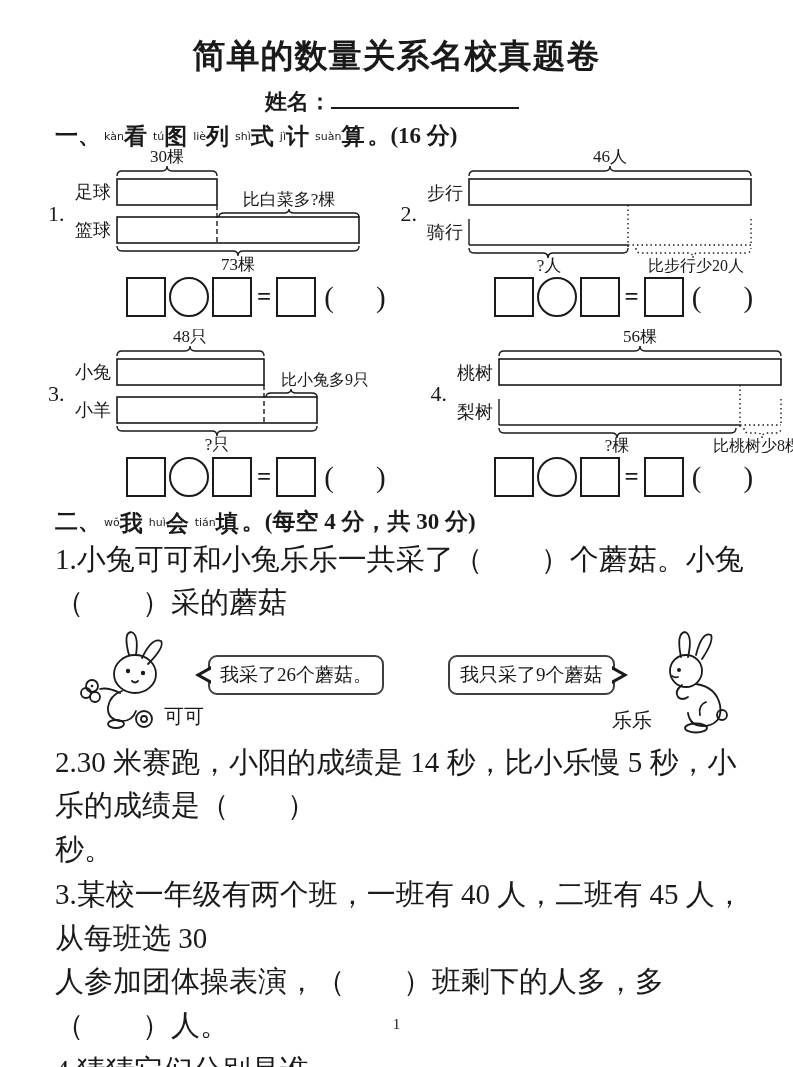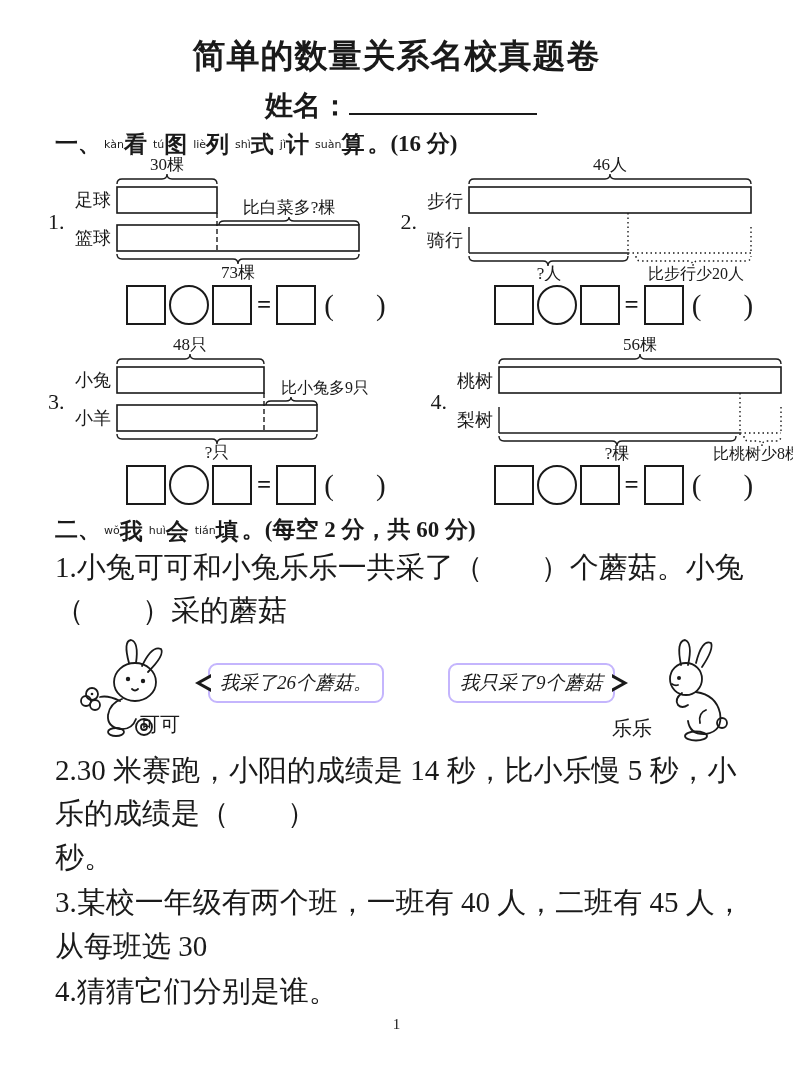--- a/index.html
+++ b/index.html
@@ -2,21 +2,21 @@
 <html><head>
 <meta charset="utf-8">
 <style>
   html,body { margin:0; padding:0; background:#fff; }
   .page {
     position:relative; width:793px; height:1067px; margin:0 auto;
     background:#fff; color:#1a1a1a; overflow:hidden;
     font-family:"Liberation Serif","DejaVu Serif",serif;
   }
   h1.title { text-align:center; font-size:33px; letter-spacing:1px; margin:34px 0 8px 0; font-weight:bold; }
-  .name-line { margin:0 0 2px 265px; font-size:28px; font-weight:bold; }
+  .name-line { margin:0 0 2px 265px; font-size:22px; font-weight:bold; }
   .uline { display:inline-block; border-bottom:2px solid #1a1a1a; height:20px; vertical-align:baseline; }
   .name-uline { width:188px; }
   .score-uline { width:82px; }
   .info-line { margin:4px 0 4px 145px; font-size:22px; font-weight:bold; }
   .info-gap { display:inline-block; width:58px; }
   .sec-header { margin:6px 0 0 55px; font-size:23px; font-weight:bold; display:flex; align-items:flex-end; }
   .sec-prefix,.sec-suffix { line-height:1.15; }
   .rchar { display:inline-flex; flex-direction:row; align-items:center; margin:0 3px; }
   .rchar .py { font-size:11px; font-weight:normal; font-family:"DejaVu Sans","Liberation Sans",sans-serif; line-height:1; margin-bottom:1px; }
   .rchar .ch { font-size:23px; line-height:1.1; }
@@ -41,22 +41,22 @@
   .eq-eq { font-size:25px; font-weight:bold; padding:0 2px; }
   .eq-paren { font-size:29px; margin-left:5px; }
   .paren-gap { display:inline-block; width:42px; }
   .para { margin:2px 0 2px 55px; width:700px; font-size:29px; line-height:1.5; }
   .para .pline { display:block; }
   .rabbit-row { position:relative; height:112px; margin:0 0 2px 0; }
   .rabbit-row svg { position:absolute; }
   .rabbit-row svg * { fill:none; stroke:#1a1a1a; stroke-width:1.8; stroke-linecap:round; }
   .rabbit-row svg .ink { fill:#1a1a1a; stroke:none; }
   .rabbit-name { position:absolute; font-size:20px; }
-  .bubble { position:absolute; height:36px; border:2px solid #c4b5fd; border-radius:9px; background:#fff;
-            display:flex; align-items:center; justify-content:center; font-size:19px; padding:0 10px;font-style:italic; }
+  .bubble { position:absolute; height:36px; border:2px solid #404040; border-radius:9px; background:#fff;
+            display:flex; align-items:center; justify-content:center; font-size:19px; padding:0 10px; }
   .bubble.tail-left::before  { content:""; position:absolute; left:-15px; top:9px;  border:9px solid transparent; border-left:0; border-right:16px solid #1a1a1a; }
   .bubble.tail-left::after   { content:""; position:absolute; left:-9px;  top:12px; border:6px solid transparent; border-left:0; border-right:11px solid #fff; }
   .bubble.tail-right::before { content:""; position:absolute; right:-15px; top:9px;  border:9px solid transparent; border-right:0; border-left:16px solid #1a1a1a; }
   .bubble.tail-right::after  { content:""; position:absolute; right:-9px;  top:12px; border:6px solid transparent; border-right:0; border-left:11px solid #fff; }
   .page-num { position:absolute; left:0; right:0; bottom:34px; text-align:center; font-size:15px; }
 </style>
 </head>
 <body>
 
 <div class="page">
@@ -218,21 +218,21 @@
         <span class="ch">我</span>
       </span>
     <span class="rchar">
         <span class="py">huì</span>
         <span class="ch">会</span>
       </span>
     <span class="rchar">
         <span class="py">tián</span>
         <span class="ch">填</span>
       </span>
-    <span class="sec-suffix">。(每空 2 分，共 60 分)</span>
+    <span class="sec-suffix">。(每空 4 分，共 30 分)</span>
   </div>
 
   <p class="para">
     <span class="pline">1.小兔可可和小兔乐乐一共采了（　　）个蘑菇。小兔（　　）采的蘑菇</span>
   </p>
 
   <div class="rabbit-row">
     <svg viewBox="0 0 120 100" width="120" height="100" style="left:72px; top:2px;">
       <path d="M57,26 Q51,4 59,3 Q67,5 64,26"></path>
       <path d="M70,29 Q80,8 89,12 Q93,18 76,35"></path>
@@ -243,21 +243,21 @@
       <path d="M50,62 Q38,66 36,78 Q35,90 48,92 Q60,93 64,82"></path>
       <path d="M48,64 Q36,58 28,60"></path>
       <circle cx="20" cy="57" r="6"></circle>
       <circle cx="14" cy="64" r="5"></circle>
       <circle cx="23" cy="68" r="5"></circle>
       <circle class="ink" cx="20" cy="57" r="1.3"></circle>
       <ellipse cx="44" cy="95" rx="8" ry="4"></ellipse>
       <circle cx="72" cy="90" r="8"></circle>
       <circle cx="72" cy="90" r="3"></circle>
     </svg>
-    <span class="rabbit-name" style="left:140px; top:76px;">可可</span>
+    <span class="rabbit-name" style="left:140px; top:76px;padding-left:24px;">可可</span>
     <div class="bubble tail-left" style="left:208px; top:28px;">
       <span>我采了26个蘑菇。</span>
     </div>
     <div class="bubble tail-right" style="left:448px; top:28px;">
       <span>我只采了9个蘑菇</span>
     </div>
     <svg viewBox="0 0 95 108" width="95" height="108" style="left:648px; top:0px;">
       <path d="M33,30 Q28,6 37,5 Q45,8 40,30"></path>
       <path d="M48,28 Q54,4 63,8 Q66,14 54,32"></path>
       <circle cx="38" cy="44" r="16"></circle>
@@ -272,20 +272,21 @@
     <span class="rabbit-name" style="left:612px; top:80px;">乐乐</span>
   </div>
 
   <p class="para">
     <span class="pline">2.30 米赛跑，小阳的成绩是 14 秒，比小乐慢 5 秒，小乐的成绩是（　　）</span>
     <span class="pline">秒。</span>
   </p>
 
   <p class="para">
     <span class="pline">3.某校一年级有两个班，一班有 40 人，二班有 45 人，从每班选 30</span>
+    <span class="pline">人参加团体操表演，（　　）班剩下的人多，多（　　）人。</span>
   </p>
 
   <p class="para">
     <span class="pline">4.猜猜它们分别是谁。</span>
   </p>
 
   <div class="page-num">1</div>
 
 </div>
 

